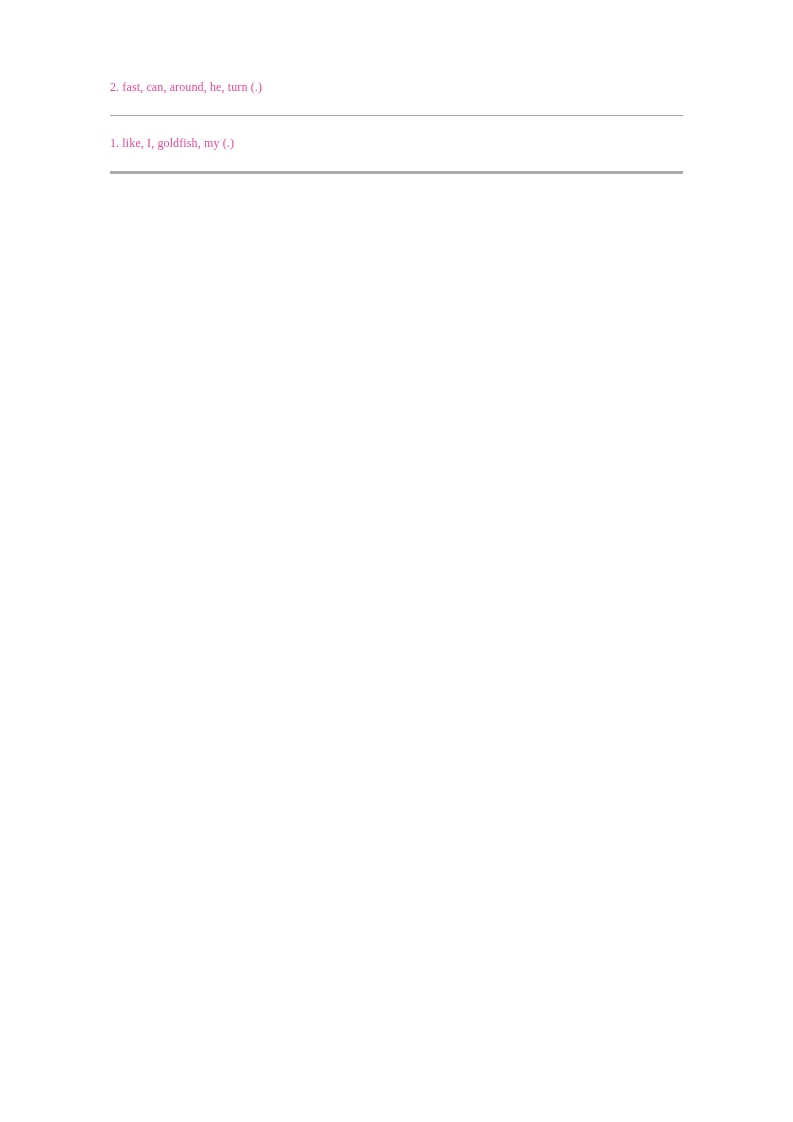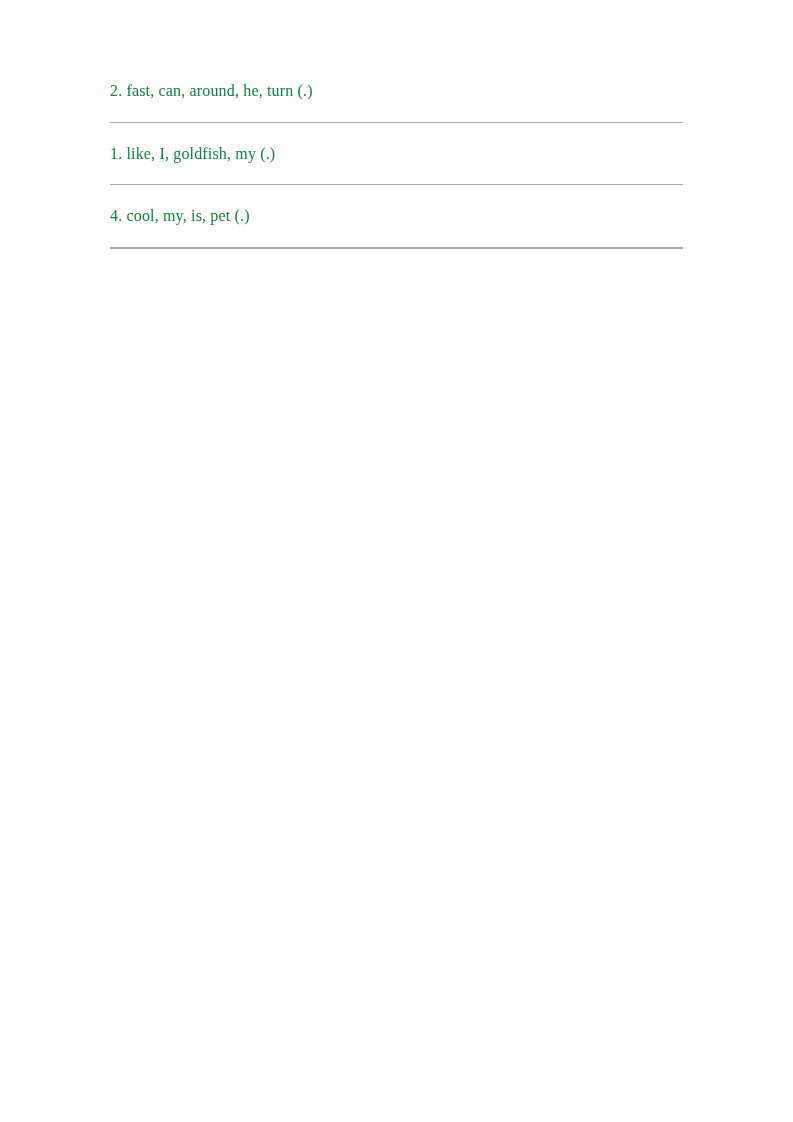--- a/index.html
+++ b/index.html
@@ -24,23 +24,23 @@
       background: #ffffff;
     }
 
     .exercise-item {
       margin-bottom: 0;
       padding-top: 18px;
       padding-bottom: 18px;
     }
 
     .exercise-text {
-      font-size: 16px;
+      font-size: 12px;
       line-height: 1.6;
-      color: #15803d;
+      color: #ec4899;
       letter-spacing: 0.01em;
     }
 
     .divider {
       border: none;
       border-top: 1px solid #aaaaaa;
       margin: 0;
       width: 100%;
     }
   </style>
@@ -51,20 +51,17 @@
 
   <div id="exercise-list">
   <div class="exercise-item">
         <div class="exercise-text">2. fast,    can,    around,    he,    turn    (.)</div>
       </div>
       <hr class="divider">
       <div class="exercise-item">
         <div class="exercise-text">1. like,    I,    goldfish,    my    (.)</div>
       </div>
       <hr class="divider">
-      <div class="exercise-item">
-        <div class="exercise-text">4. cool,    my,    is,    pet    (.)</div>
-      </div>
       <hr class="divider">
       <hr class="divider">
     </div>
 
 </div>
 
 </body></html>

